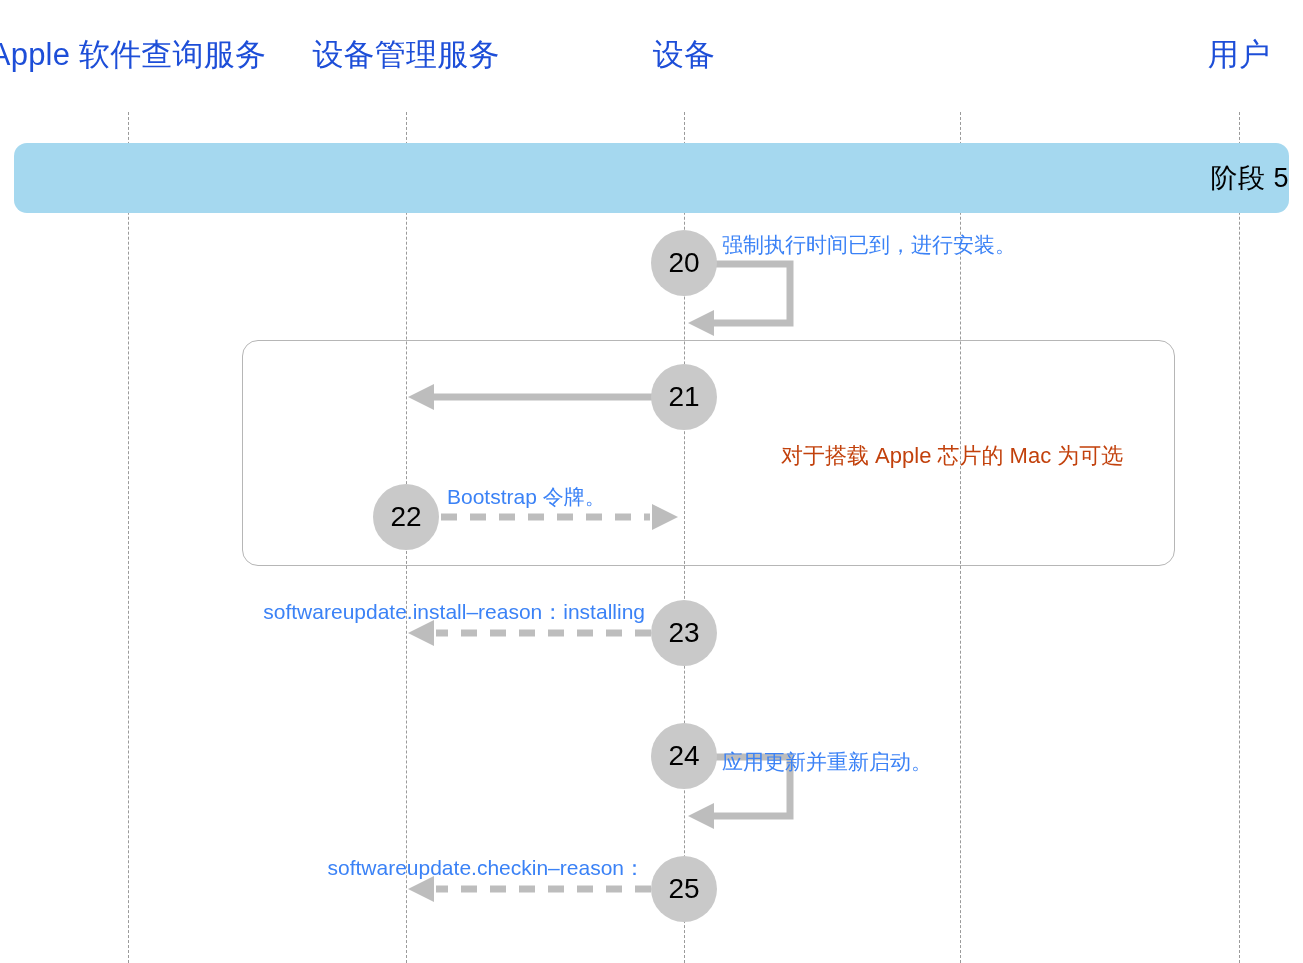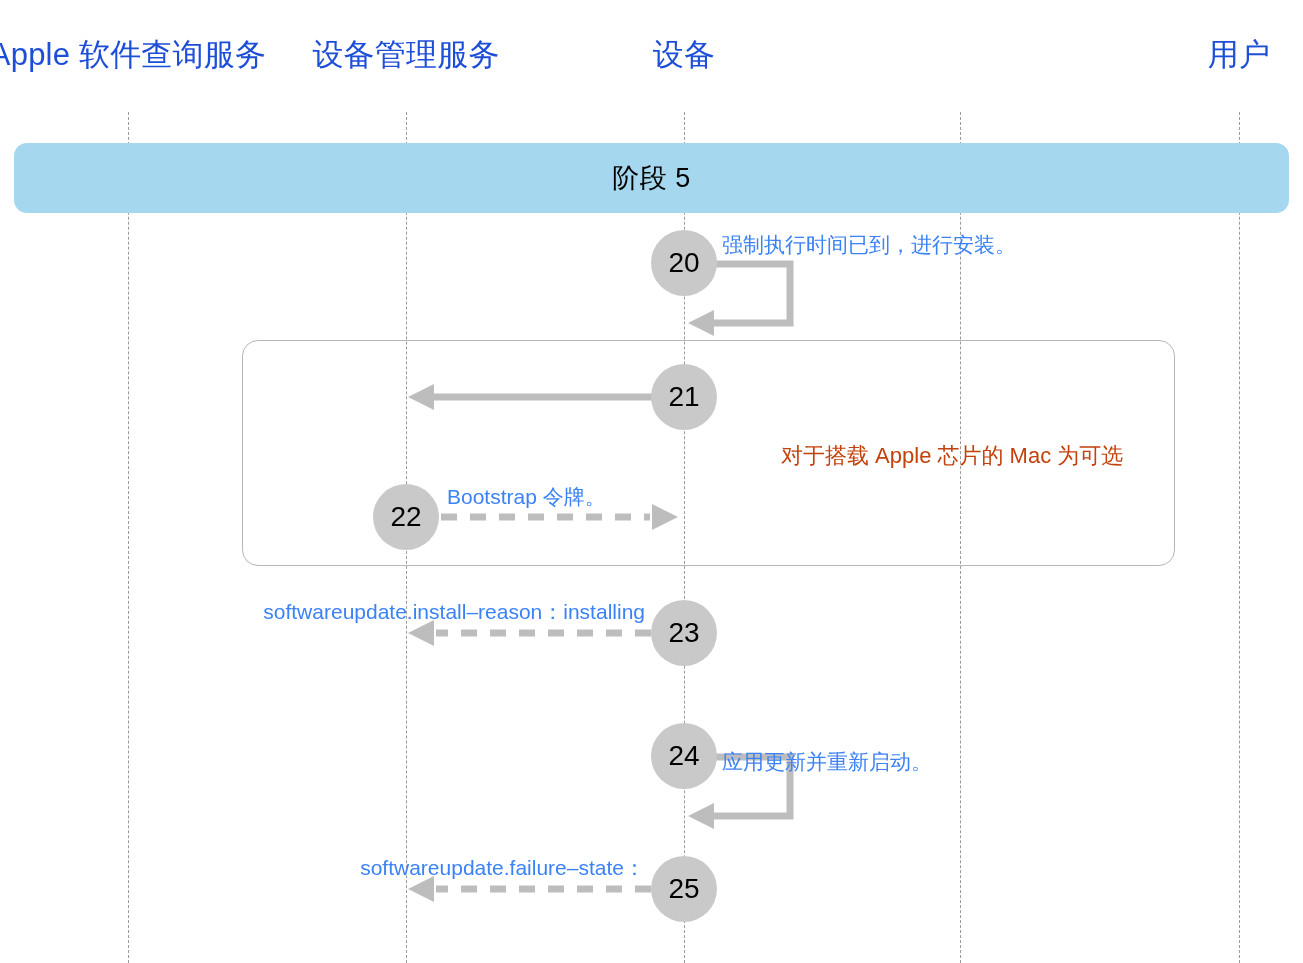--- a/index.html
+++ b/index.html
@@ -33,21 +33,21 @@
     position: absolute;
     width: 0;
     border-left: 1.6px dashed #9a9a9a;
   }
   .phase-banner {
     position: absolute;
     border-radius: 13px;
     background: #a5d8ef;
     display: flex;
     align-items: center;
-    justify-content: center;
+    justify-content: flex-end;
   }
   .phase-banner-label {
     font-size: 27px;
     color: #000;
     letter-spacing: 0.5px;
   }
   .opt-box {
     position: absolute;
     border: 1.5px solid #b6b6b6;
     border-radius: 16px;
@@ -179,15 +179,15 @@
   <div class="msg-label right-aligned" style="left:645px; top:599px;">softwareupdate.install–reason：installing</div>
 
   <div class="step-circle" style="left:684px; top:756px;">
     <span class="step-num">24</span>
   </div>
   <div class="msg-label" style="left:722px; top:749px;">应用更新并重新启动。</div>
 
   <div class="step-circle" style="left:684px; top:889px;">
     <span class="step-num">25</span>
   </div>
-  <div class="msg-label right-aligned" style="left:645px; top:855px;">softwareupdate.failure–state：</div>
+  <div class="msg-label right-aligned" style="left:645px; top:855px;">softwareupdate.checkin–reason：</div>
 
 </div>
 
 </body></html>

